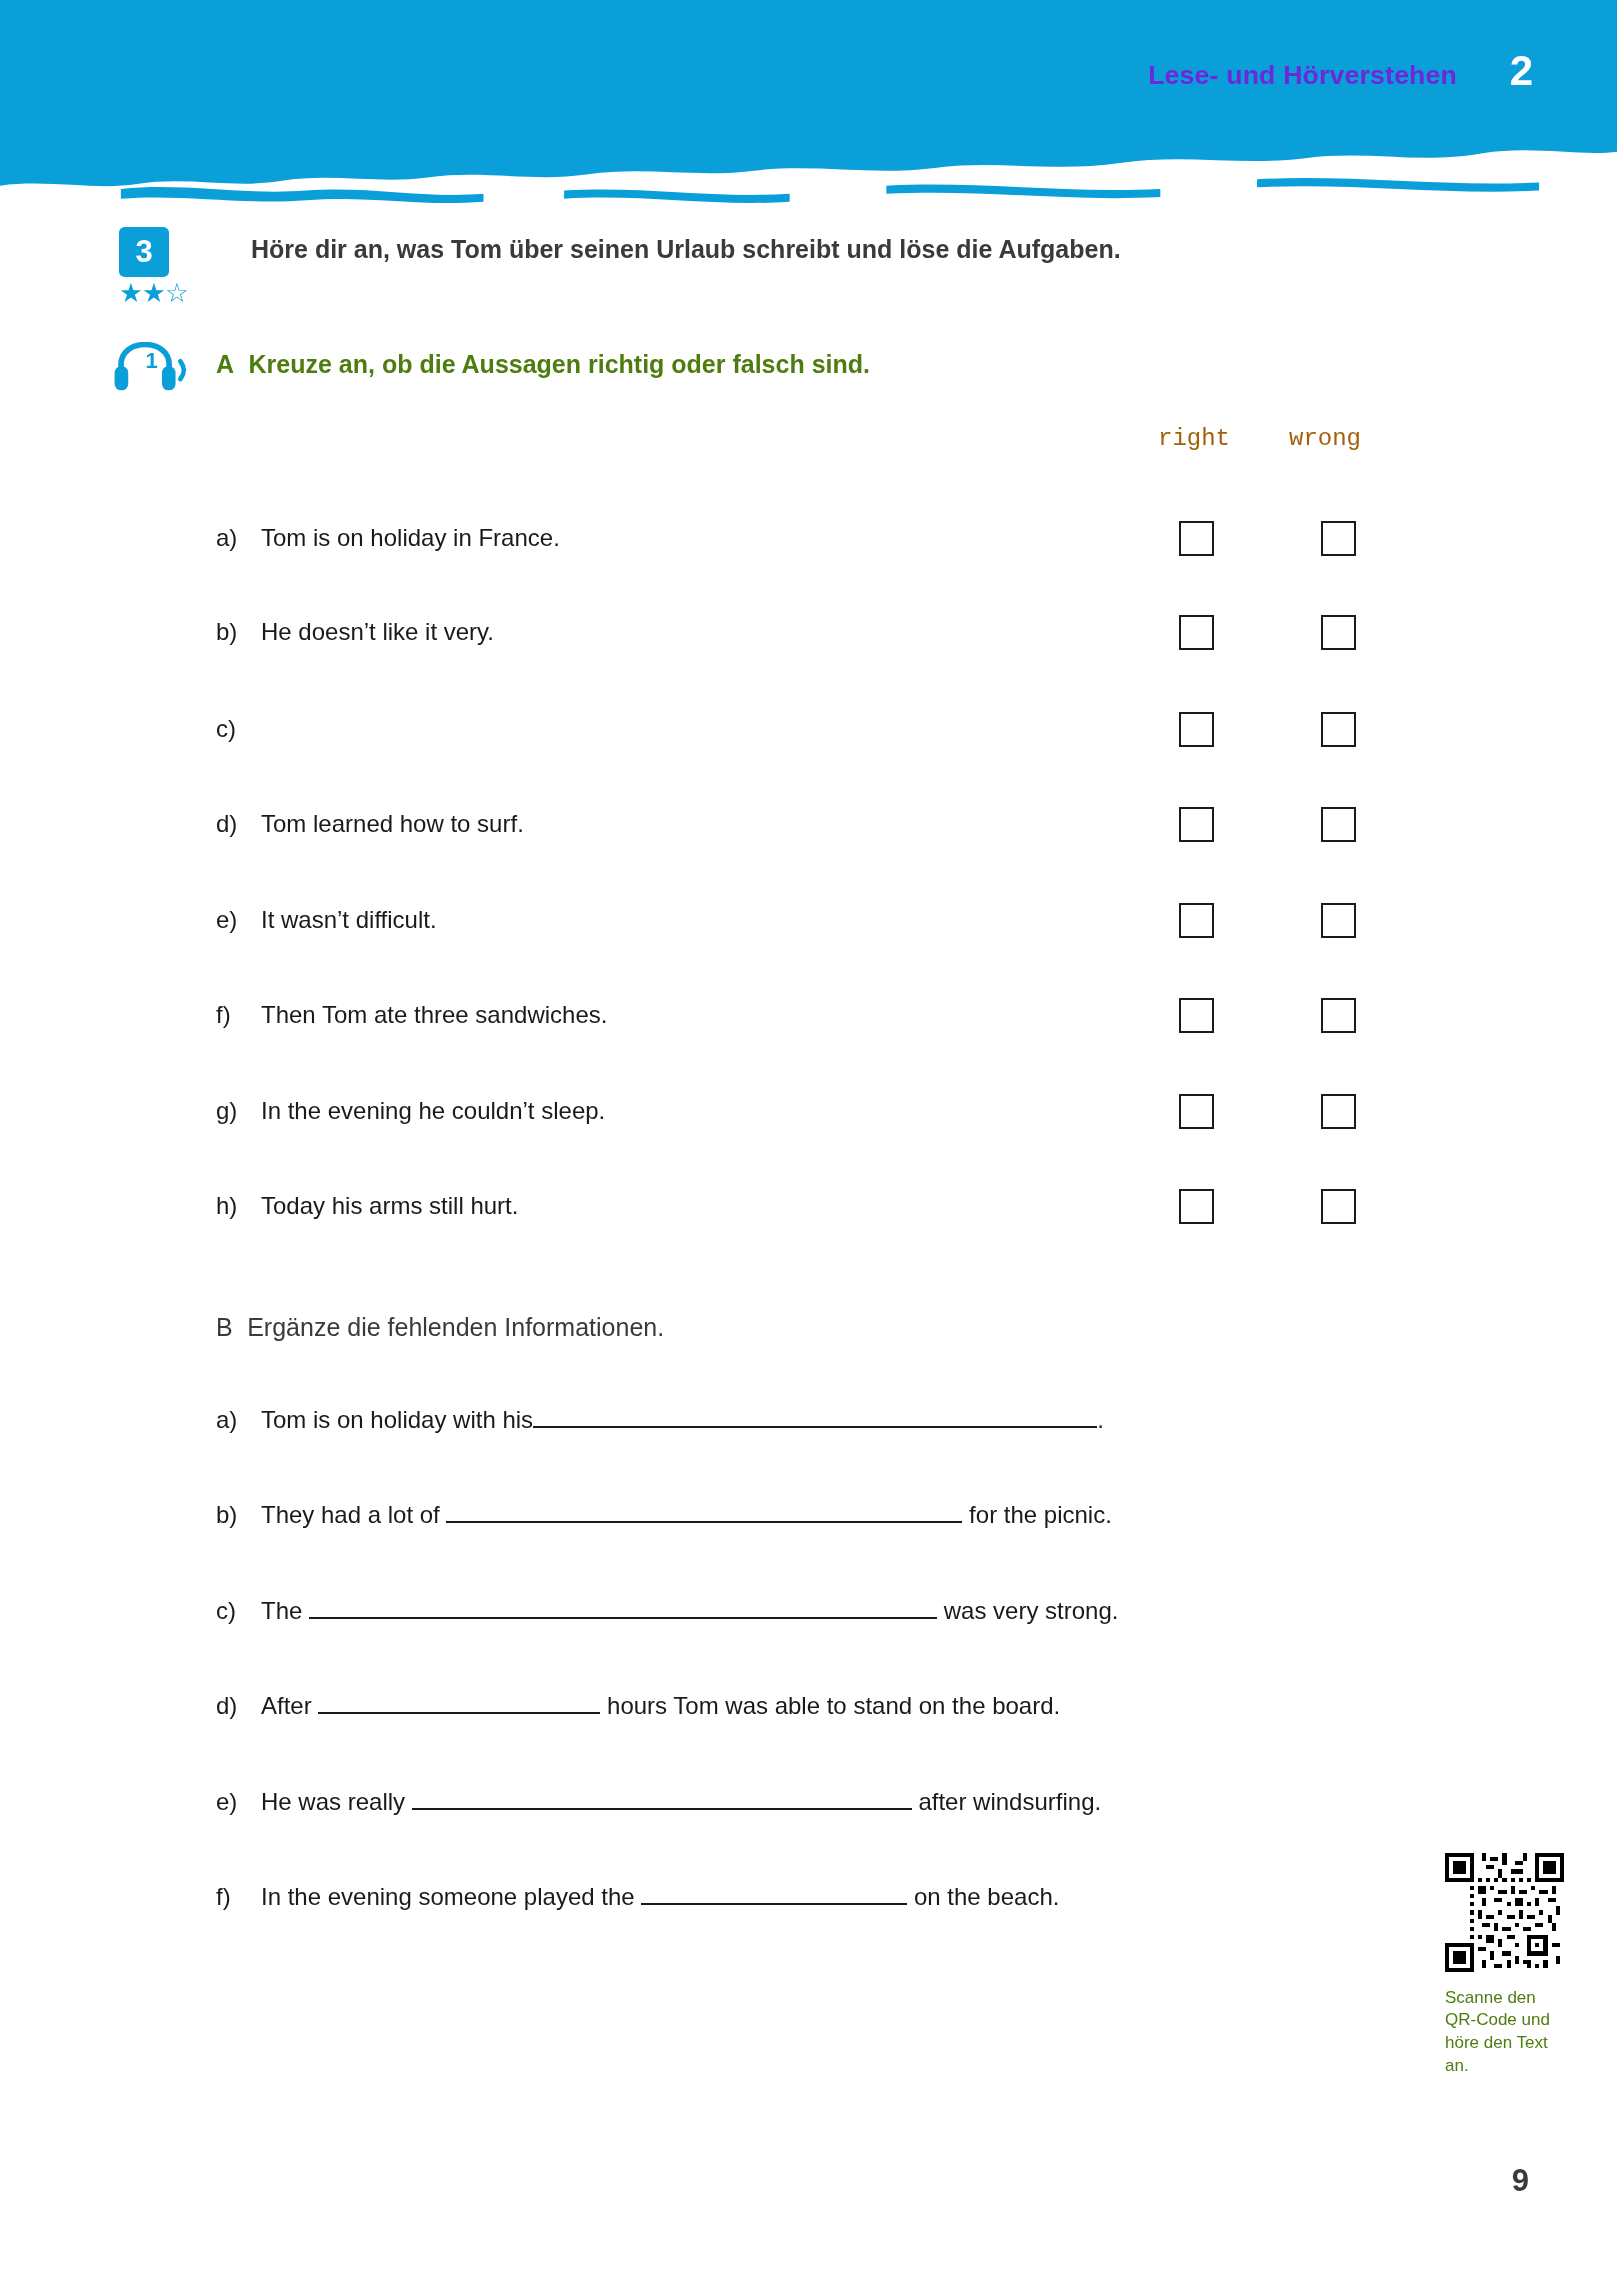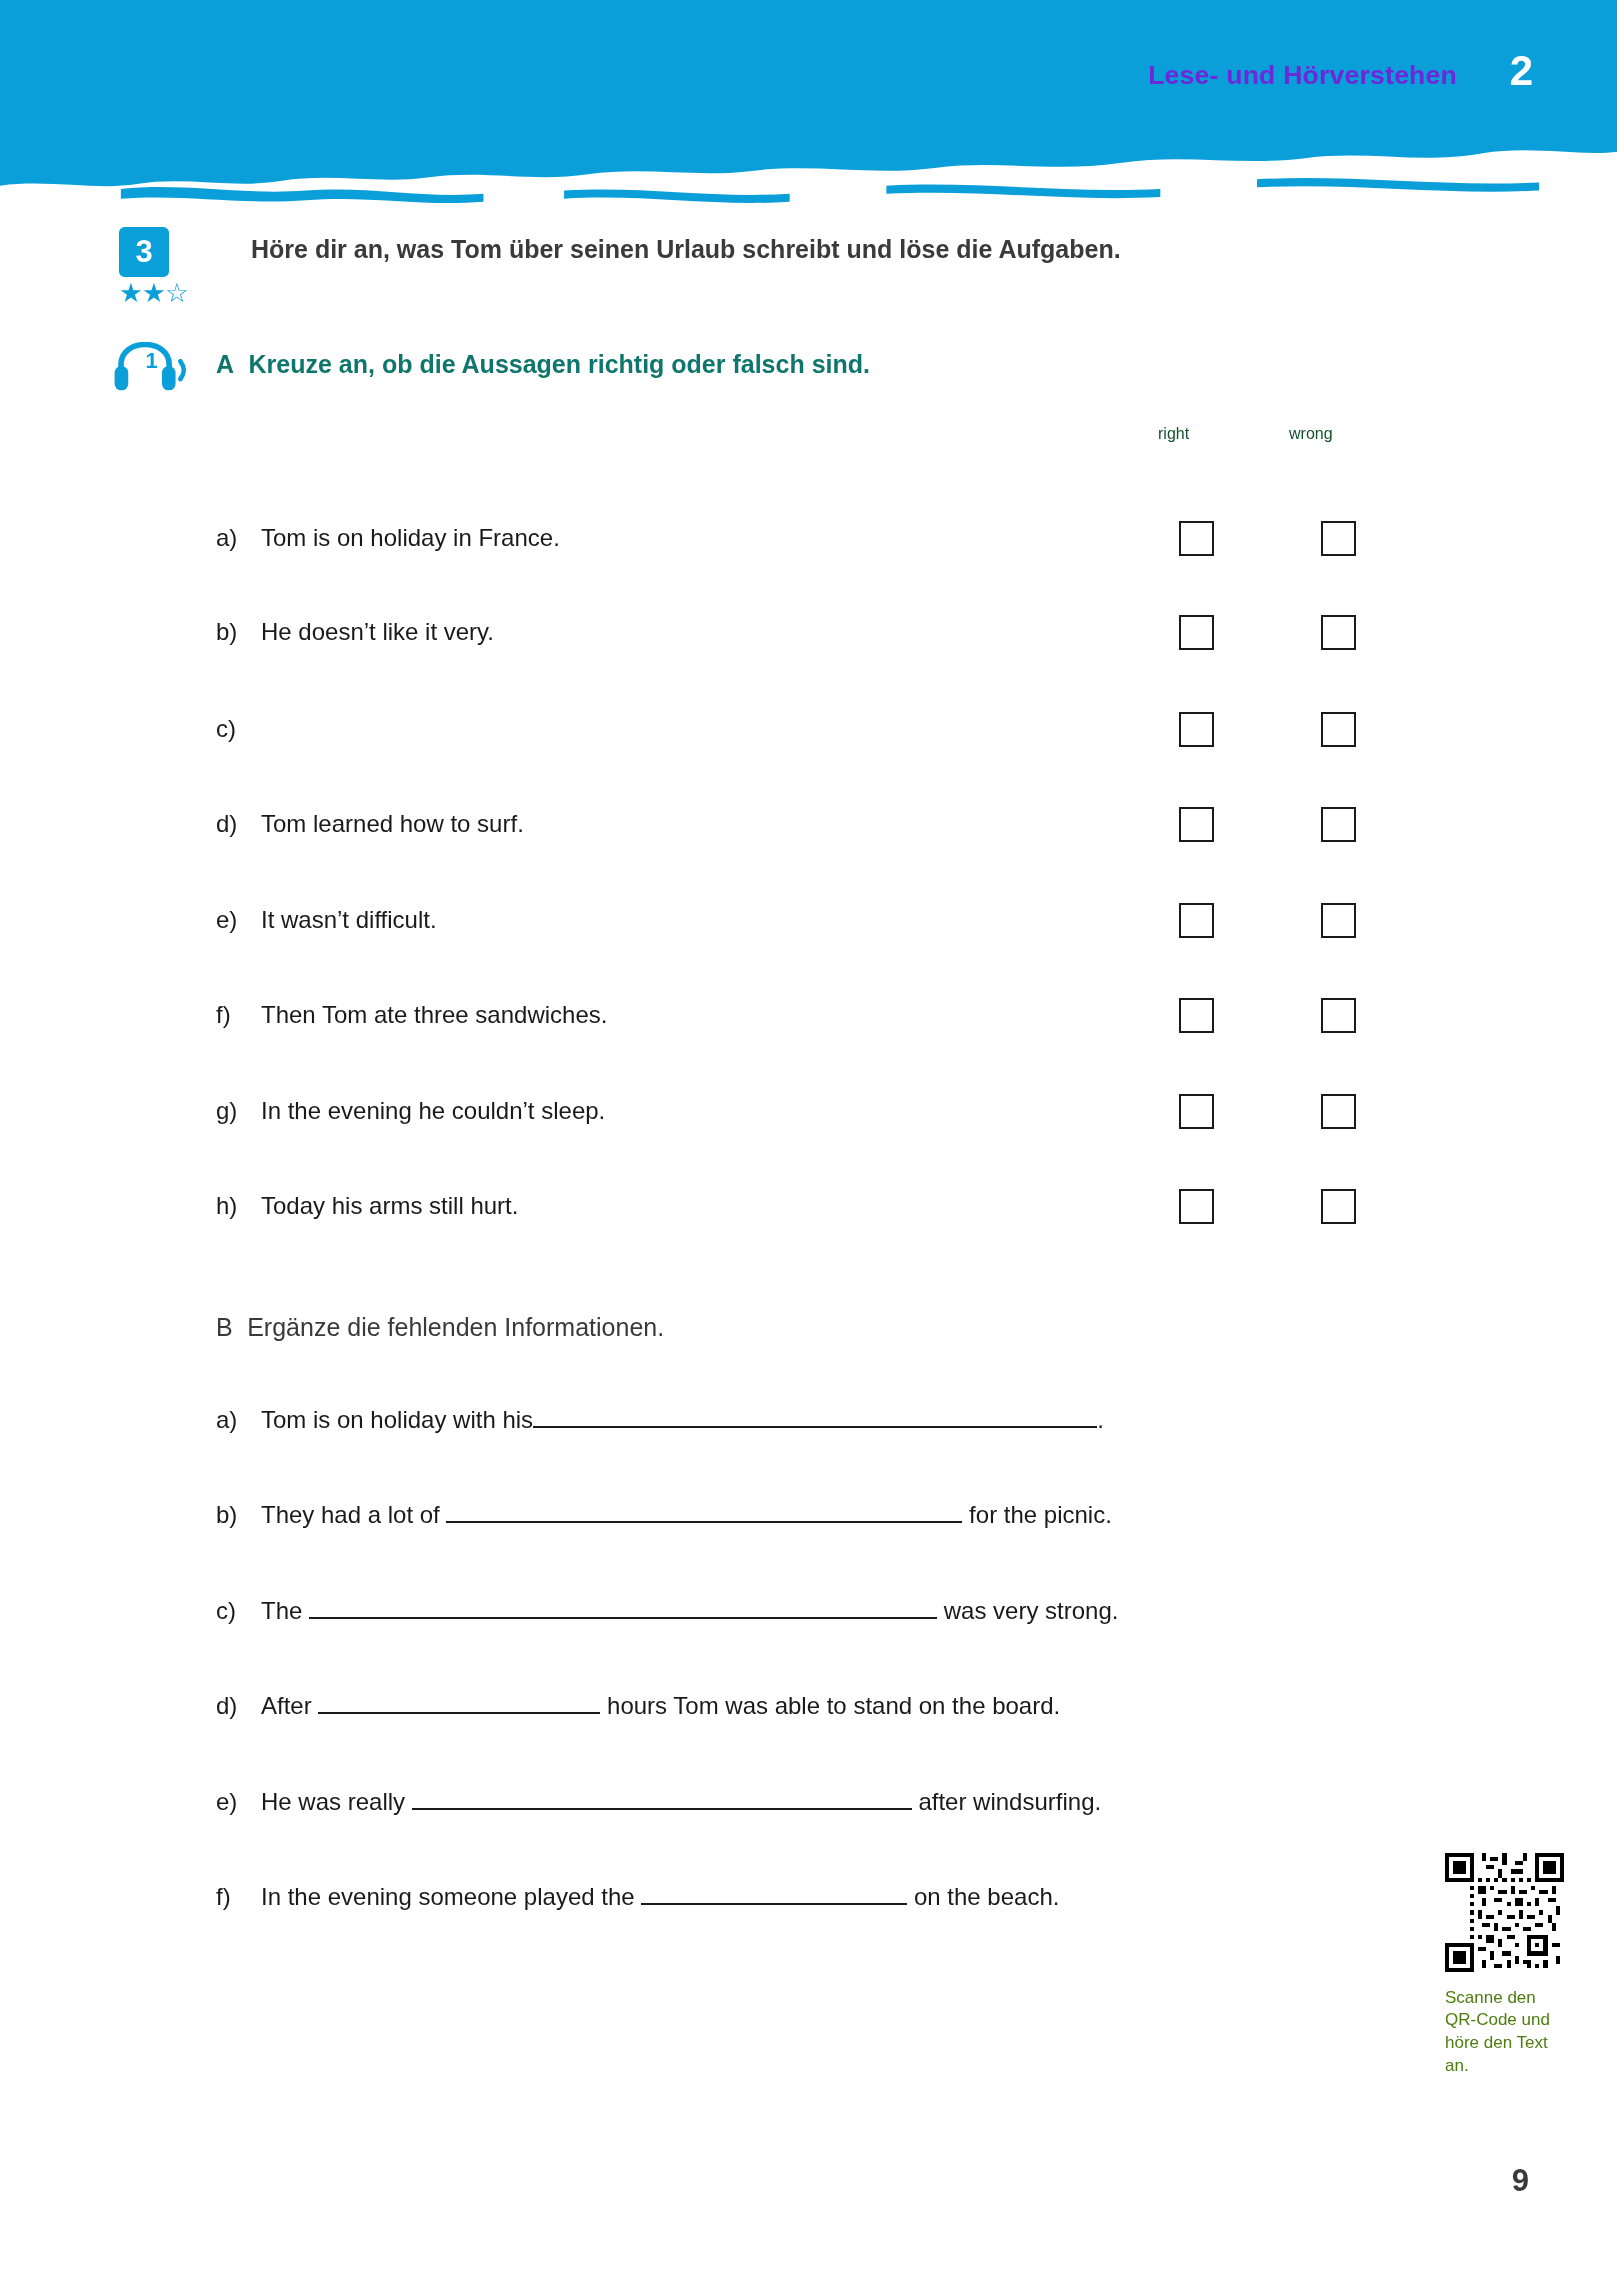--- a/index.html
+++ b/index.html
@@ -110,28 +110,29 @@
     color: #0b9fda;
   }
 
   
   .part-a-heading {
     position: absolute;
     top: 350px;
     left: 216px;
     font-size: 25px;
     font-weight: bold;
-    color: #0f766e;
+    color: #4d7c0f;
   }
   .part-a-heading .letter { margin-right: 14.5px; }
 
   .col-head {
     position: absolute;
-    font-size: 16px;
-    color: #14532d;
+    font-size: 24px;
+    color: #a16207;
+    font-family: Liberation Mono, monospace;
   }
   .col-head-right { top: 425px; left: 1158px; }
   .col-head-wrong { top: 425px; left: 1289px; }
 
   .statement-row {
     position: absolute;
     left: 216px;
     width: 1168px;
     height: 48px;
   }

